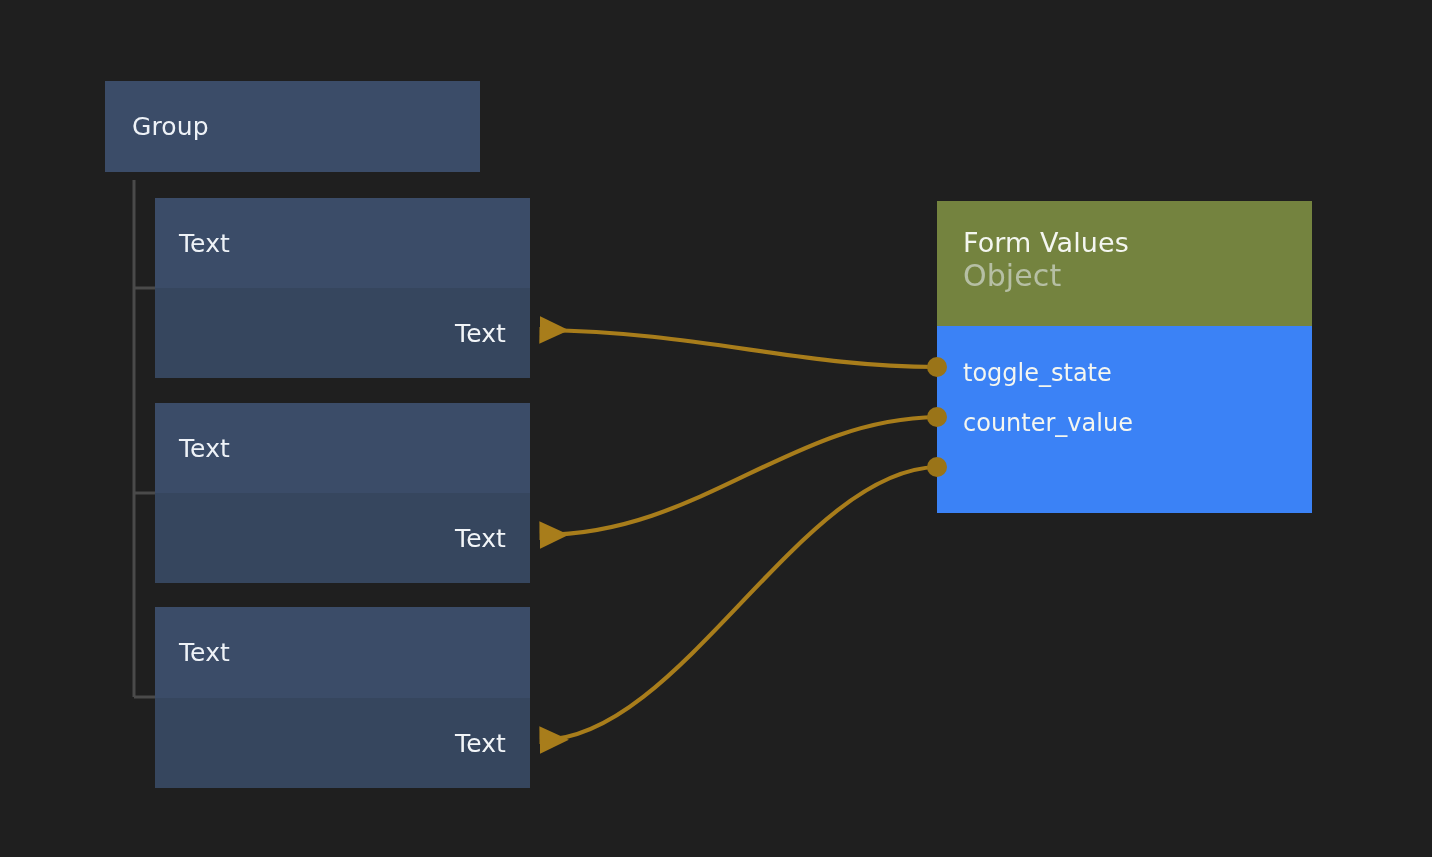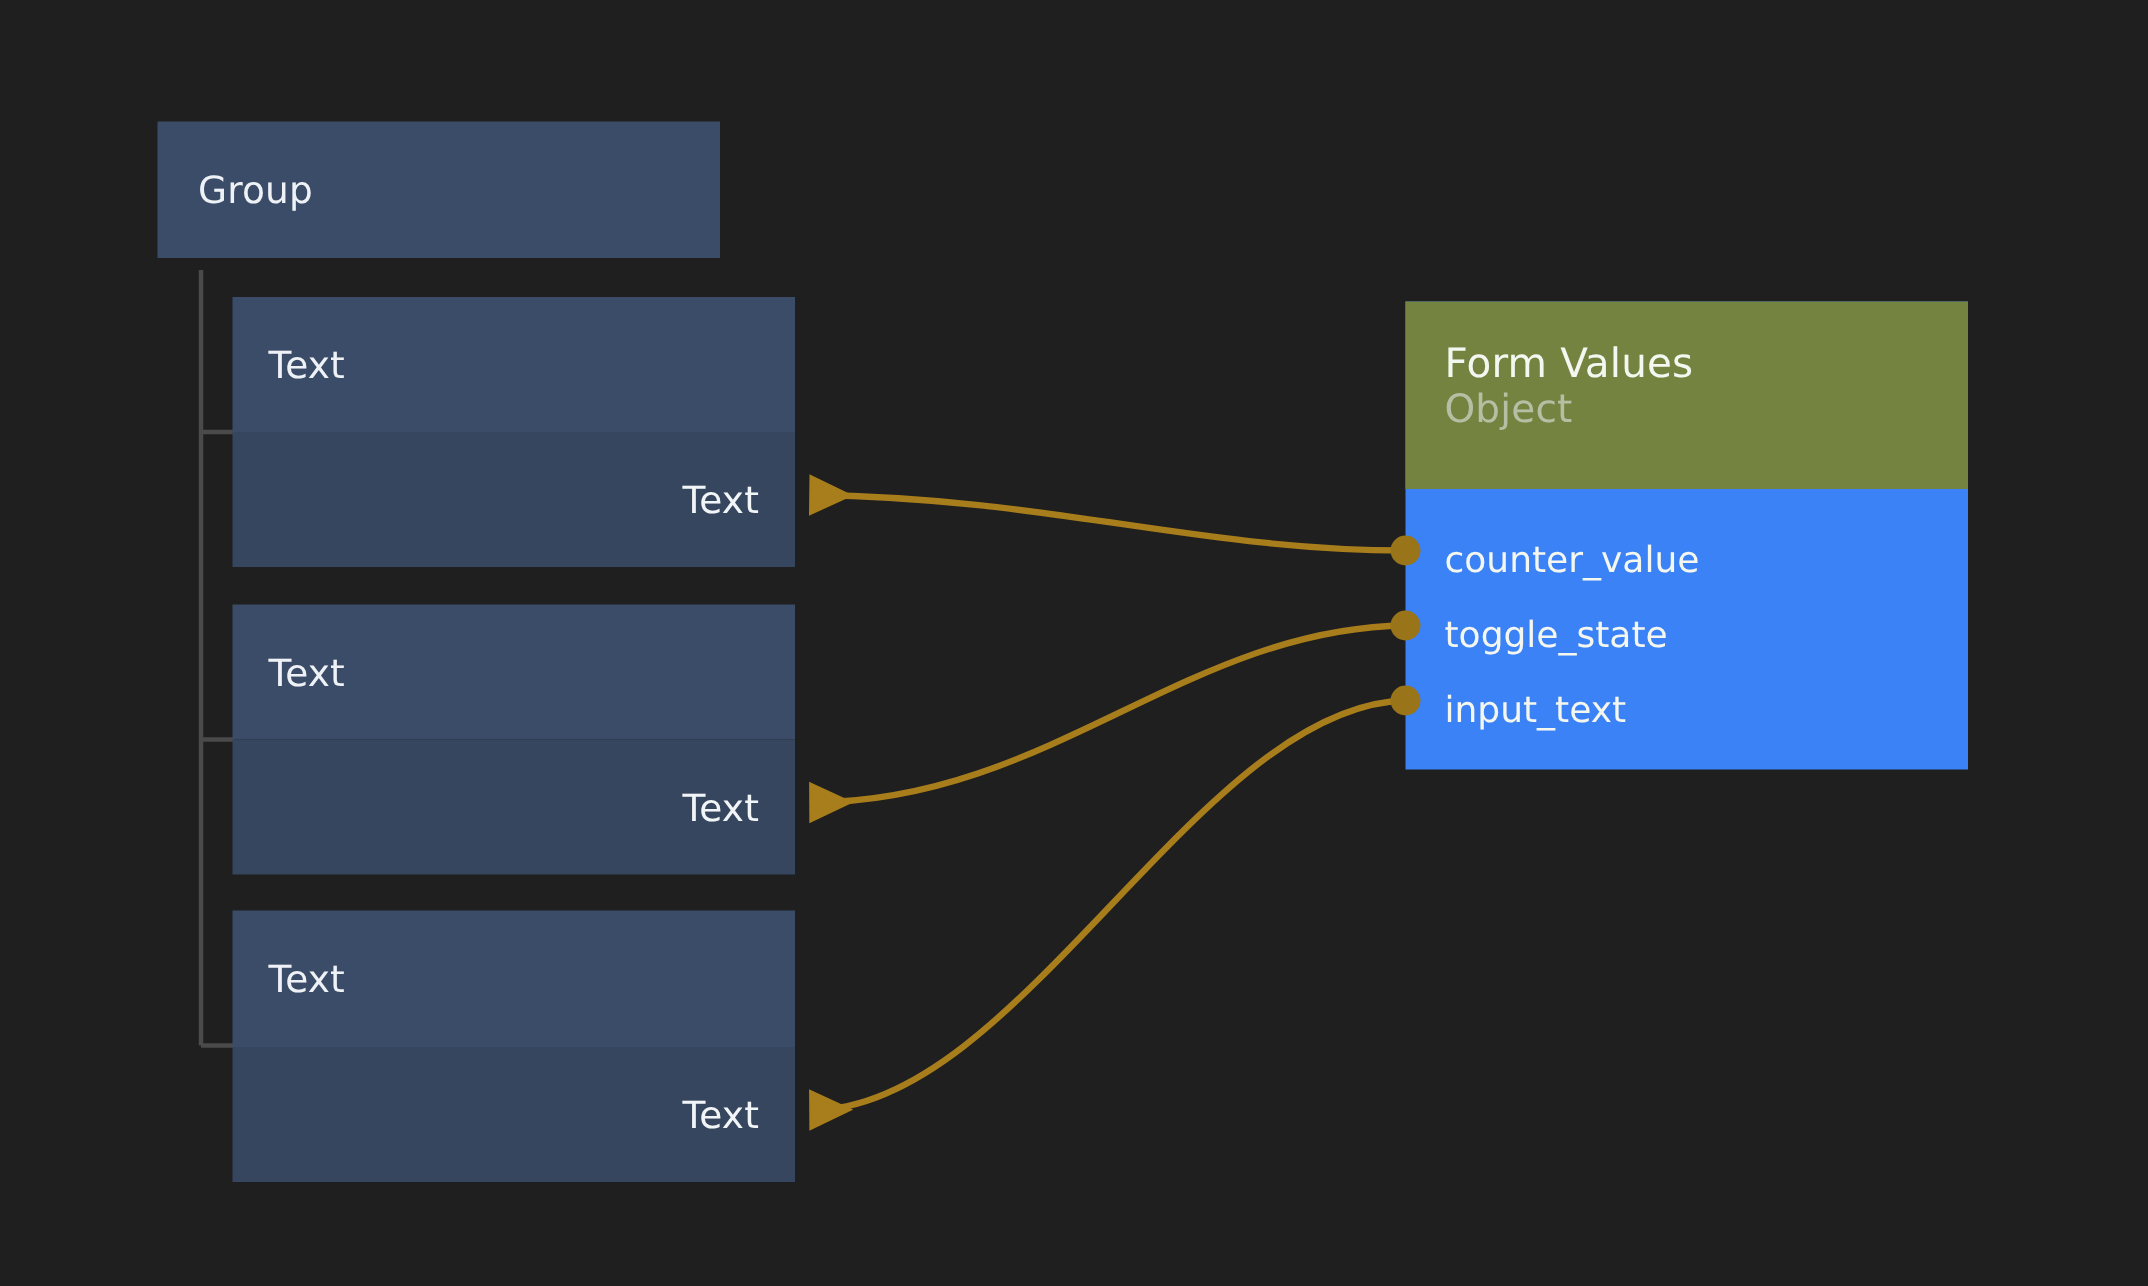--- a/index.html
+++ b/index.html
@@ -96,21 +96,21 @@
     padding: 28px 0 0 26px;
   }
   .object-node .on-title {
     color: #f4f6f0;
     font-size: 27px;
     line-height: 1.0;
     letter-spacing: 0.1px;
   }
   .object-node .on-subtitle {
     color: #b6bfa4;
-    font-size: 26px;
+    font-size: 30px;
     line-height: 1.35;
     letter-spacing: 0.1px;
   }
   .object-node .on-body {
     box-sizing: border-box;
     position: relative;
     padding-top: 22px;
   }
   .object-node .on-field {
     color: #f4f6f0;
@@ -189,27 +189,24 @@
     </div>
   </div>
 
   <div class="node object-node" style="left:937px; top:201px; width:375px; height:312px;">
     <div class="on-header" style="height:125px;">
       <div class="on-title">Form Values</div>
       <div class="on-subtitle">Object</div>
     </div>
     <div class="on-body">
       <div class="on-field">
-        <span>counter_value</span>
-      </div>
-      <div class="on-field">
         <span>toggle_state</span>
       </div>
       <div class="on-field">
-        <span>input_text</span>
+        <span>counter_value</span>
       </div>
     </div>
   </div>
 
   <div class="port-dot" style="left:927px; top:357px;"></div>
   <div class="port-dot" style="left:927px; top:407px;"></div>
   <div class="port-dot" style="left:927px; top:457px;"></div>
 
 </div>
 

